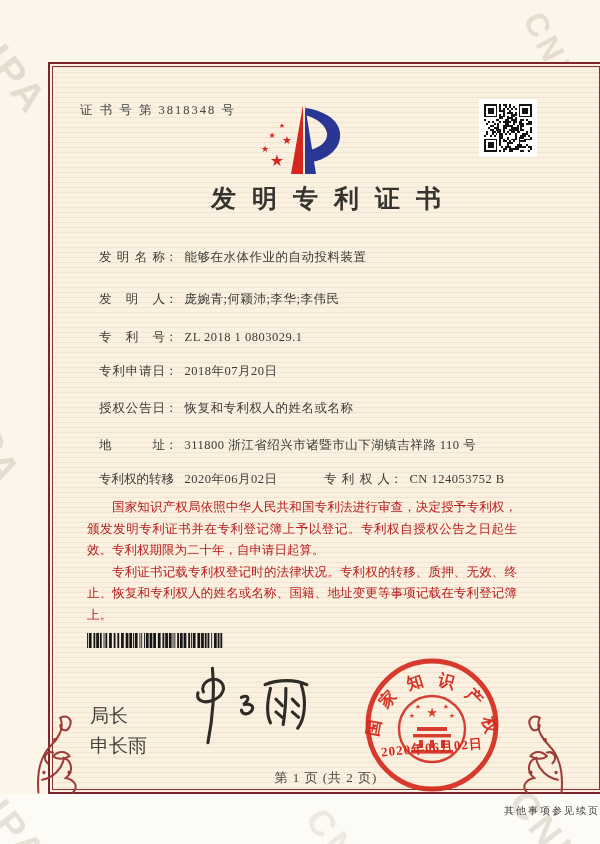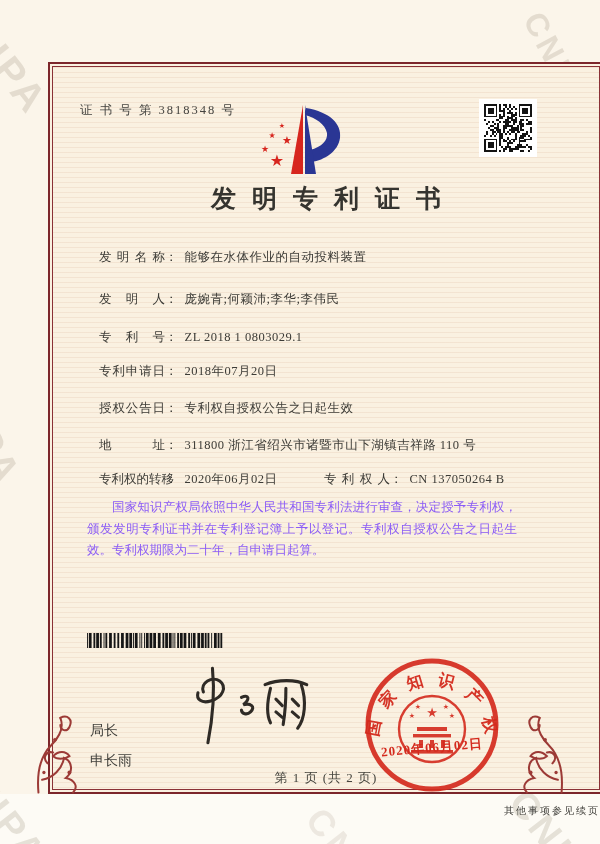--- a/index.html
+++ b/index.html
@@ -42,26 +42,26 @@
     font-size:25px;font-weight:600;color:#35342f;letter-spacing:16px;text-indent:16px;
   }
   
   .fields{position:absolute;left:37px;top:185px;width:430px;font-size:12.5px;}
   .frow{position:absolute;left:12px;white-space:nowrap;}
   .frow .lbl{display:inline-block;width:66px;text-align:justify;text-align-last:justify;vertical-align:bottom;}
   .frow .val{margin-left:7px;letter-spacing:0.5px;}
   .r0{top:0px;} .r1{top:42px;} .r2{top:80px;} .r3{top:114px;} .r4{top:151px;} .r5{top:188px;} .r6{top:222px;}
   .grp2{position:absolute;left:225px;top:0;white-space:nowrap;}
   
-  .paras{position:absolute;left:37px;top:433px;width:430px;font-size:12.5px;line-height:21.5px;text-align:justify;color:#8b5cf6;}
+  .paras{position:absolute;left:37px;top:433px;width:430px;font-size:12.5px;line-height:21.5px;text-align:justify;color:#b91c1c;}
   .paras p{margin:0;text-indent:2em;}
   
   .barcode{position:absolute;left:37px;top:569px;width:138px;height:15px;}
   
-  .officer{position:absolute;left:40px;top:652px;font-size:14px;line-height:30px;color:#42413c;}
+  .officer{position:absolute;left:40px;top:637px;font-size:19px;line-height:30px;color:#42413c;}
   .sig{position:absolute;left:128px;top:598px;width:136px;height:88px;}
   
   .seal{position:absolute;left:312px;top:591px;width:140px;height:140px;z-index:3;}
   .seal-date{
     position:absolute;left:-14px;top:84px;width:168px;text-align:center;
     color:#d42a1d;font-size:13px;font-weight:bold;letter-spacing:1px;transform:rotate(-5deg);
     font-family:"Liberation Serif",serif;
   }
   
   .page-info{position:absolute;left:0;right:0;top:705px;text-align:center;font-size:13px;color:#47463f;letter-spacing:1px;}
@@ -336,35 +336,36 @@
     <div class="frow r1">
       <span class="lbl">发明人</span><span>：</span><span class="val">庞婉青;何颖沛;李华;李伟民</span>
     </div>
     <div class="frow r2">
       <span class="lbl">专利号</span><span>：</span><span class="val">ZL 2018 1 0803029.1</span>
     </div>
     <div class="frow r3">
       <span class="lbl">专利申请日</span><span>：</span><span class="val">2018年07月20日</span>
     </div>
     <div class="frow r4">
-      <span class="lbl">授权公告日</span><span>：</span><span class="val">专利权自授权公告之日起生效</span>
+      <span class="lbl">授权公告日</span><span>：</span><span class="val">恢复和专利权人的姓名或名称</span>
     </div>
     <div class="frow r5">
       <span class="lbl">地址</span><span>：</span><span class="val">311800 浙江省绍兴市诸暨市山下湖镇吉祥路 110 号</span>
     </div>
     <div class="frow r6">
       <span class="lbl">专利权的转移</span><span>：</span><span class="val">2020年06月02日</span>
       <span class="grp2">
-        <span class="lbl">专利权人</span><span>：</span><span class="val">CN 137050264 B</span>
+        <span class="lbl">专利权人</span><span>：</span><span class="val">CN 124053752 B</span>
       </span>
     </div>
   </div>
 
   <div class="paras">
     <p>国家知识产权局依照中华人民共和国专利法进行审查，决定授予专利权，颁发发明专利证书并在专利登记簿上予以登记。专利权自授权公告之日起生效。专利权期限为二十年，自申请日起算。</p>
+    <p>专利证书记载专利权登记时的法律状况。专利权的转移、质押、无效、终止、恢复和专利权人的姓名或名称、国籍、地址变更等事项记载在专利登记簿上。</p>
   </div>
 
   <svg id="barcode-svg" class="barcode" viewBox="0 0 150 15" preserveAspectRatio="none">
       <rect x="0" y="0" width="1" height="15" fill="#161616"></rect>
       <rect x="2" y="0" width="3" height="15" fill="#161616"></rect>
       <rect x="7" y="0" width="2" height="15" fill="#161616"></rect>
       <rect x="10" y="0" width="3" height="15" fill="#161616"></rect>
       <rect x="14" y="0" width="2" height="15" fill="#161616"></rect>
       <rect x="18" y="0" width="1" height="15" fill="#161616"></rect>
       <rect x="20" y="0" width="2" height="15" fill="#161616"></rect>

